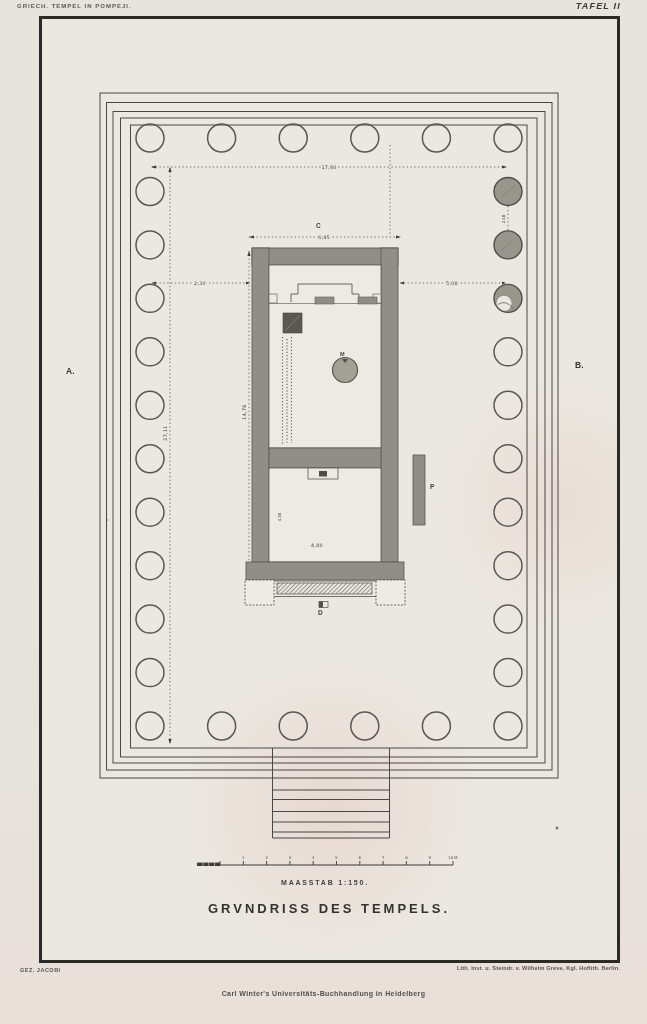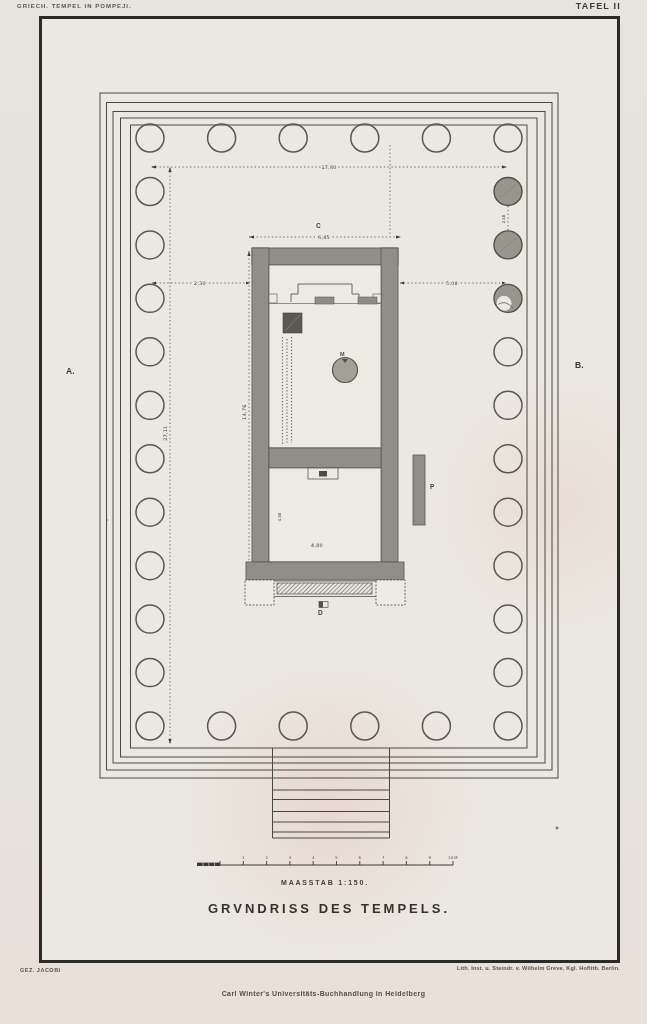--- a/index.html
+++ b/index.html
@@ -10,21 +10,21 @@
     font-family:"Liberation Sans", sans-serif;
     overflow:hidden;
   }
   .page svg{position:absolute;left:0;top:0;}
   .hdr-left{
     position:absolute;left:17px;top:3px;
     font-size:6px;font-weight:700;letter-spacing:1px;color:#5a5852;
   }
   .hdr-right{
     position:absolute;right:26px;top:1px;
-    font-size:9px;font-weight:700;letter-spacing:1.2px;color:#3c3a35;
+    font-size:9px;font-weight:700;letter-spacing:1.2px;color:#3c3a35;font-style:italic;
   }
   .ftr-left{
     position:absolute;left:20px;top:967px;
     font-size:5.5px;font-weight:700;letter-spacing:.5px;color:#55534d;
   }
   .ftr-right{
     position:absolute;right:27px;top:965px;
     font-size:5.5px;font-weight:600;letter-spacing:.2px;color:#55534d;text-align:right;
   }
   .imprint{

